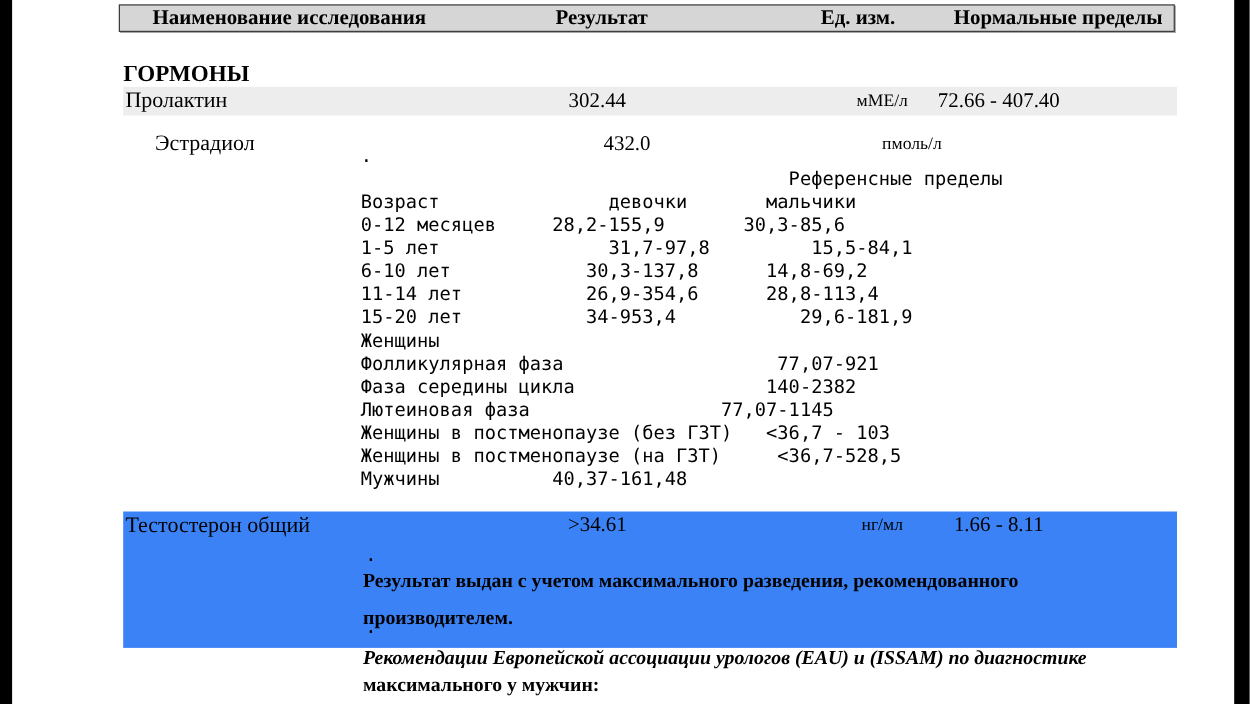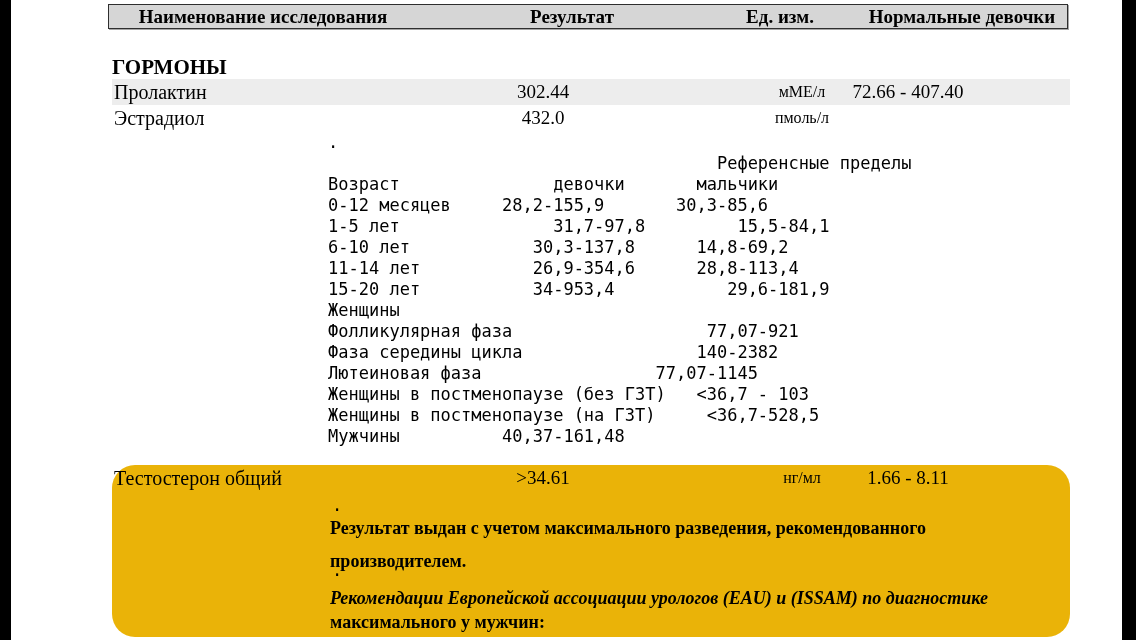--- a/index.html
+++ b/index.html
@@ -13,46 +13,46 @@
   .edge-bar.left  { left: 0; width: 11px; }
   .edge-bar.right { left: 1122px; width: 14px; }
 
   
   .table-header { position: absolute; left: 108px; top: 4px; width: 960px; height: 25px;
                   background: #d6d6d6; border: 1px solid #2e2e2e;
                   box-shadow: 1px 1px 0 rgba(0,0,0,0.35); }
   .table-header .h { position: absolute; top: 50%; transform: translate(-50%, -50%);
                      font-size: 19px; font-weight: bold; white-space: nowrap; }
   .h-name   { left: 154px; }
-  .h-result { left: 463px; text-align: center; }
+  .h-result { left: 438px; text-align: center; }
   .h-unit   { left: 671px; }
   .h-normal { left: 853px; }
 
   .section-title { position: absolute; left: 112px; top: 55px;
                    font-size: 21px; font-weight: bold; line-height: 24px; }
 
   
   .lab-row { position: absolute; left: 112px; width: 958px; height: 26px; }
   .row-prolactin { top: 79px; background: #ededed; }
-  .row-estradiol { top: 105px; background: transparent; }
+  .row-estradiol { top: 118px; background: transparent; margin-left: 27px; }
   .lab-row .cell { position: absolute; white-space: nowrap; }
   .cell-name   { left: 2px; top: 50%; transform: translateY(-50%); font-size: 20px; }
   .cell-result { left: 431px; top: 50%; transform: translate(-50%, -50%);
                  font-size: 19px; font-weight: normal; }
   .cell-unit   { left: 690px; top: 50%; transform: translate(-50%, -50%); font-size: 16px; }
   .cell-normal { left: 796px; top: 50%; transform: translate(-50%, -50%); font-size: 19px; }
 
   
   .ref-block { position: absolute; left: 328px; top: 132px;
                font-family: "DejaVu Sans Mono", monospace;
                font-size: 17px; line-height: 21px; white-space: pre; color: #000; }
 
   
-  .comment-block { position: absolute; left: 112px; top: 465px; width: 958px; height: 172px;
-                   background: #eab308; border-radius: 23px; }
+  .comment-block { position: absolute; left: 112px; top: 465px; width: 958px; height: 124px;
+                   background: #3b82f6; }
   .comment-block .lab-row { left: 0; top: 0; background: transparent; }
   .cdot { position: absolute; left: 220px; height: 20px; line-height: 20px;
           font-family: "DejaVu Sans Mono", monospace; font-size: 17px; }
   .cdot-1 { top: 30px; }
   .cdot-2 { top: 95px; }
   .cline { position: absolute; left: 218px; height: 20px; line-height: 20px;
            font-size: 18px; font-weight: bold; white-space: nowrap; }
   .cline-1 { top: 53px; }
   .cline-2 { top: 86px; }
   .cline-3 { top: 123px; font-style: italic; }
@@ -63,21 +63,21 @@
 
 <div class="screen">
 
   <div class="edge-bar left"></div>
   <div class="edge-bar right"></div>
 
   <div class="table-header">
     <span class="h h-name">Наименование исследования</span>
     <span class="h h-result">Результат</span>
     <span class="h h-unit">Ед. изм.</span>
-    <span class="h h-normal">Нормальные девочки</span>
+    <span class="h h-normal">Нормальные пределы</span>
   </div>
 
   <div class="section-title">ГОРМОНЫ</div>
 
   <div class="lab-row row-prolactin">
     <span class="cell cell-name">Пролактин</span>
     <span class="cell cell-result">302.44</span>
     <span class="cell cell-unit">мМЕ/л</span>
     <span class="cell cell-normal">72.66 - 407.40</span>
   </div>

